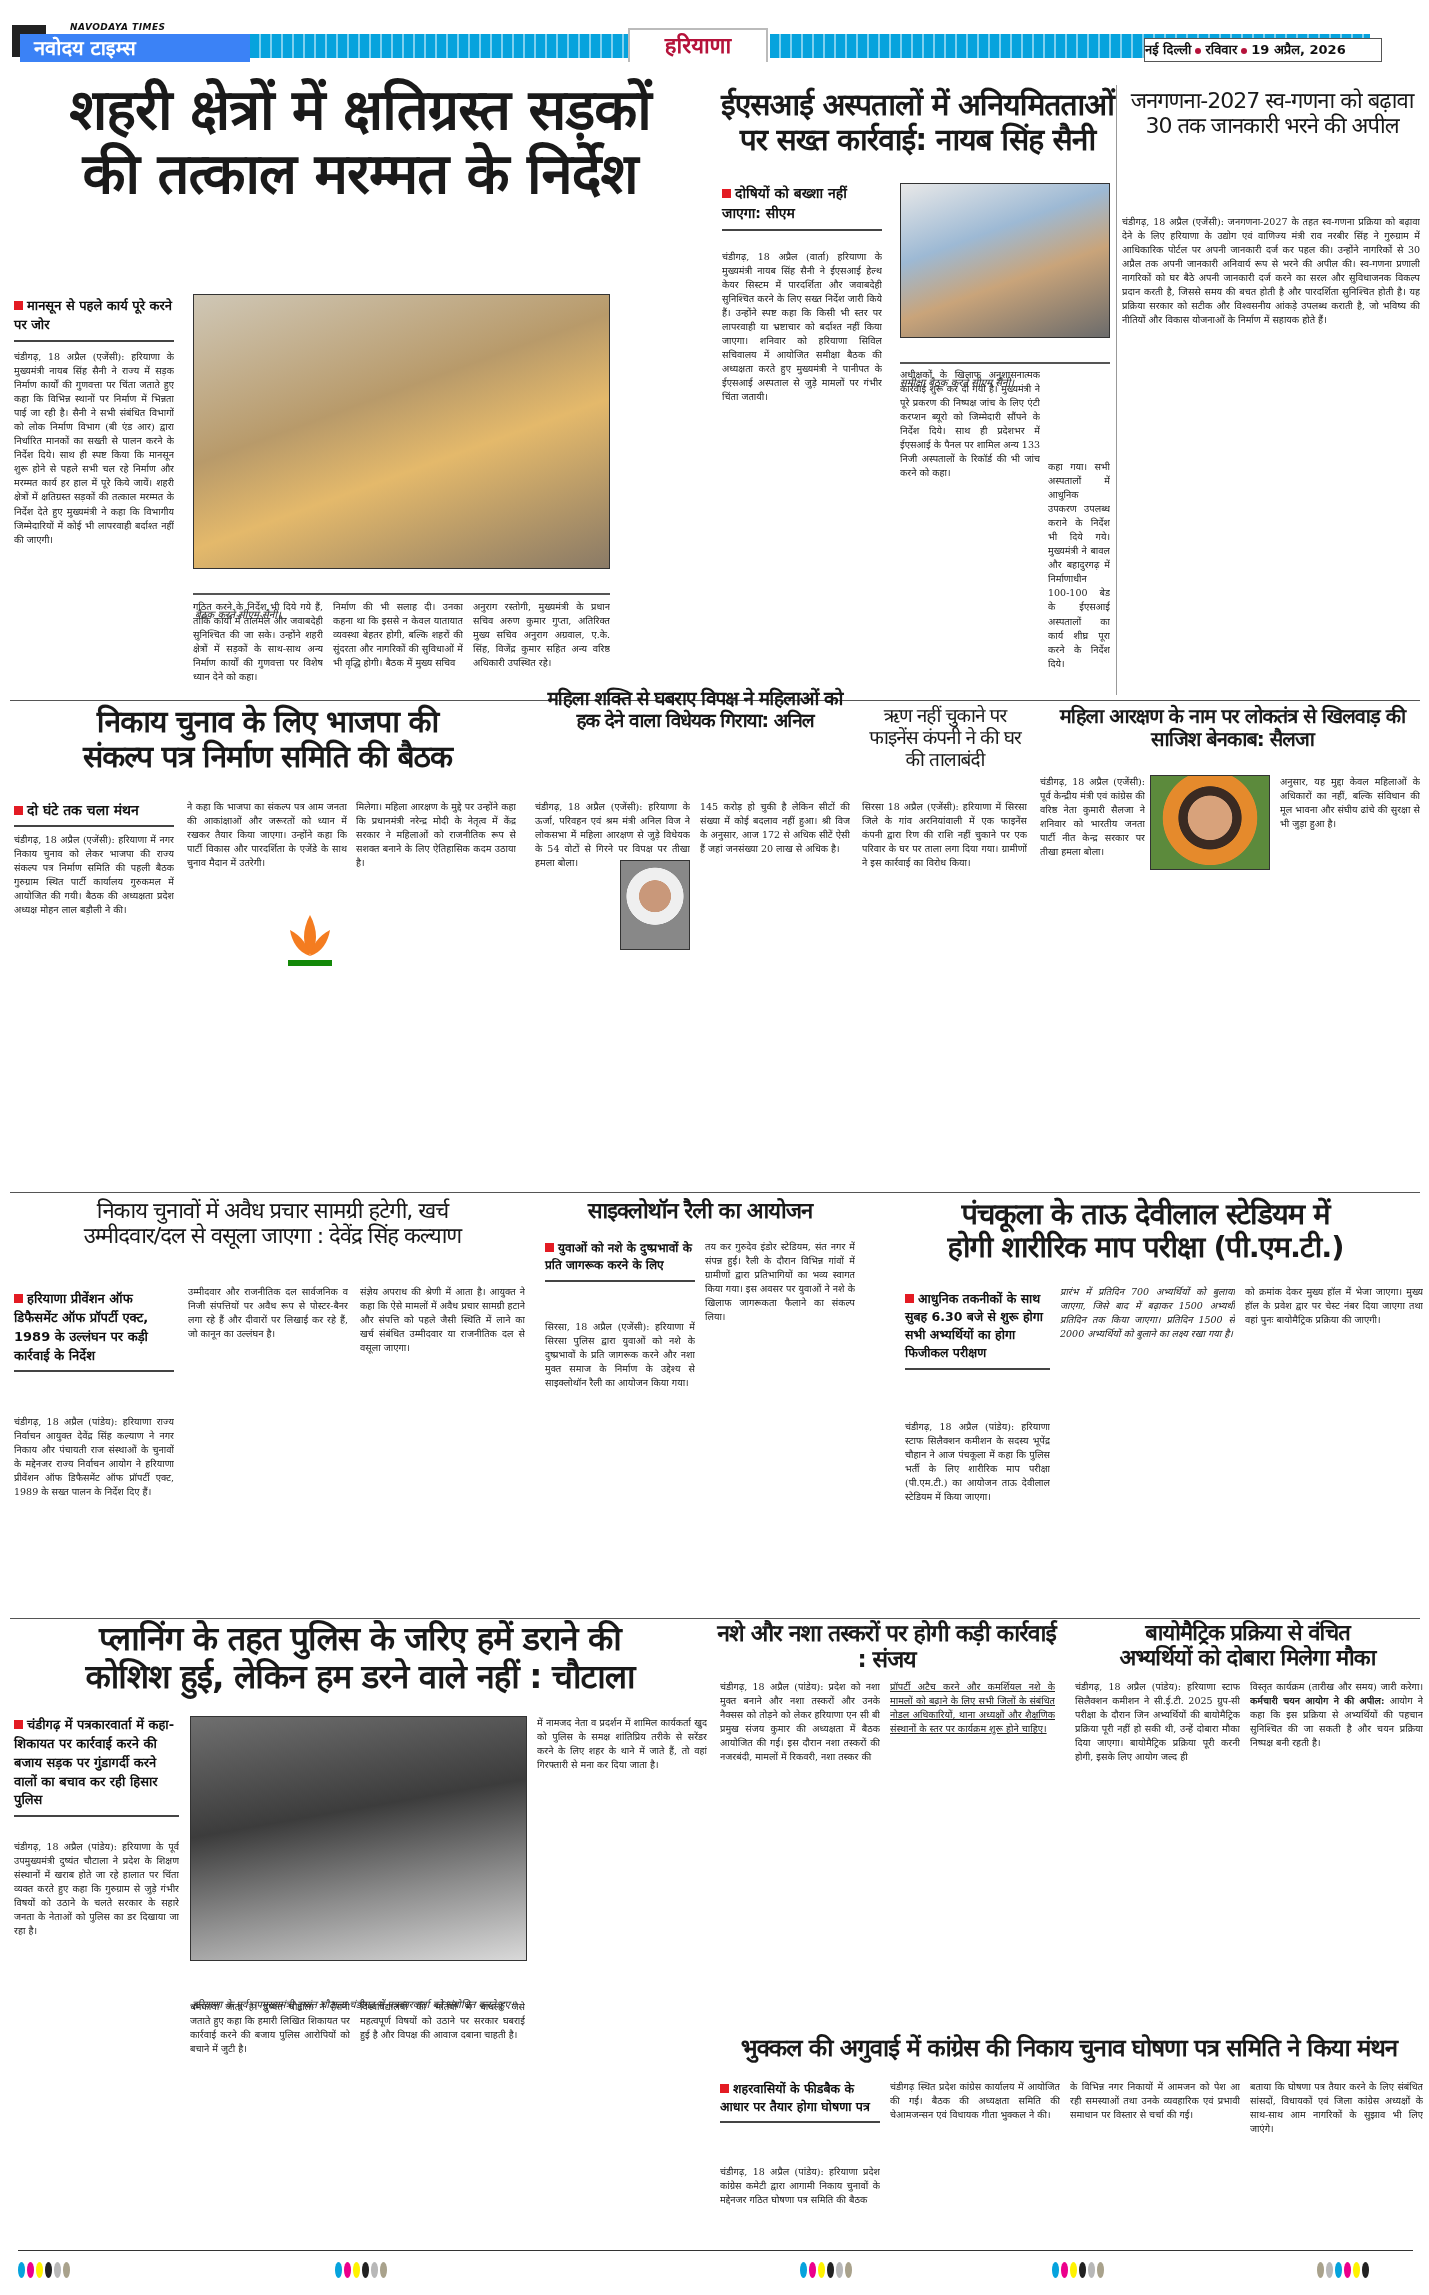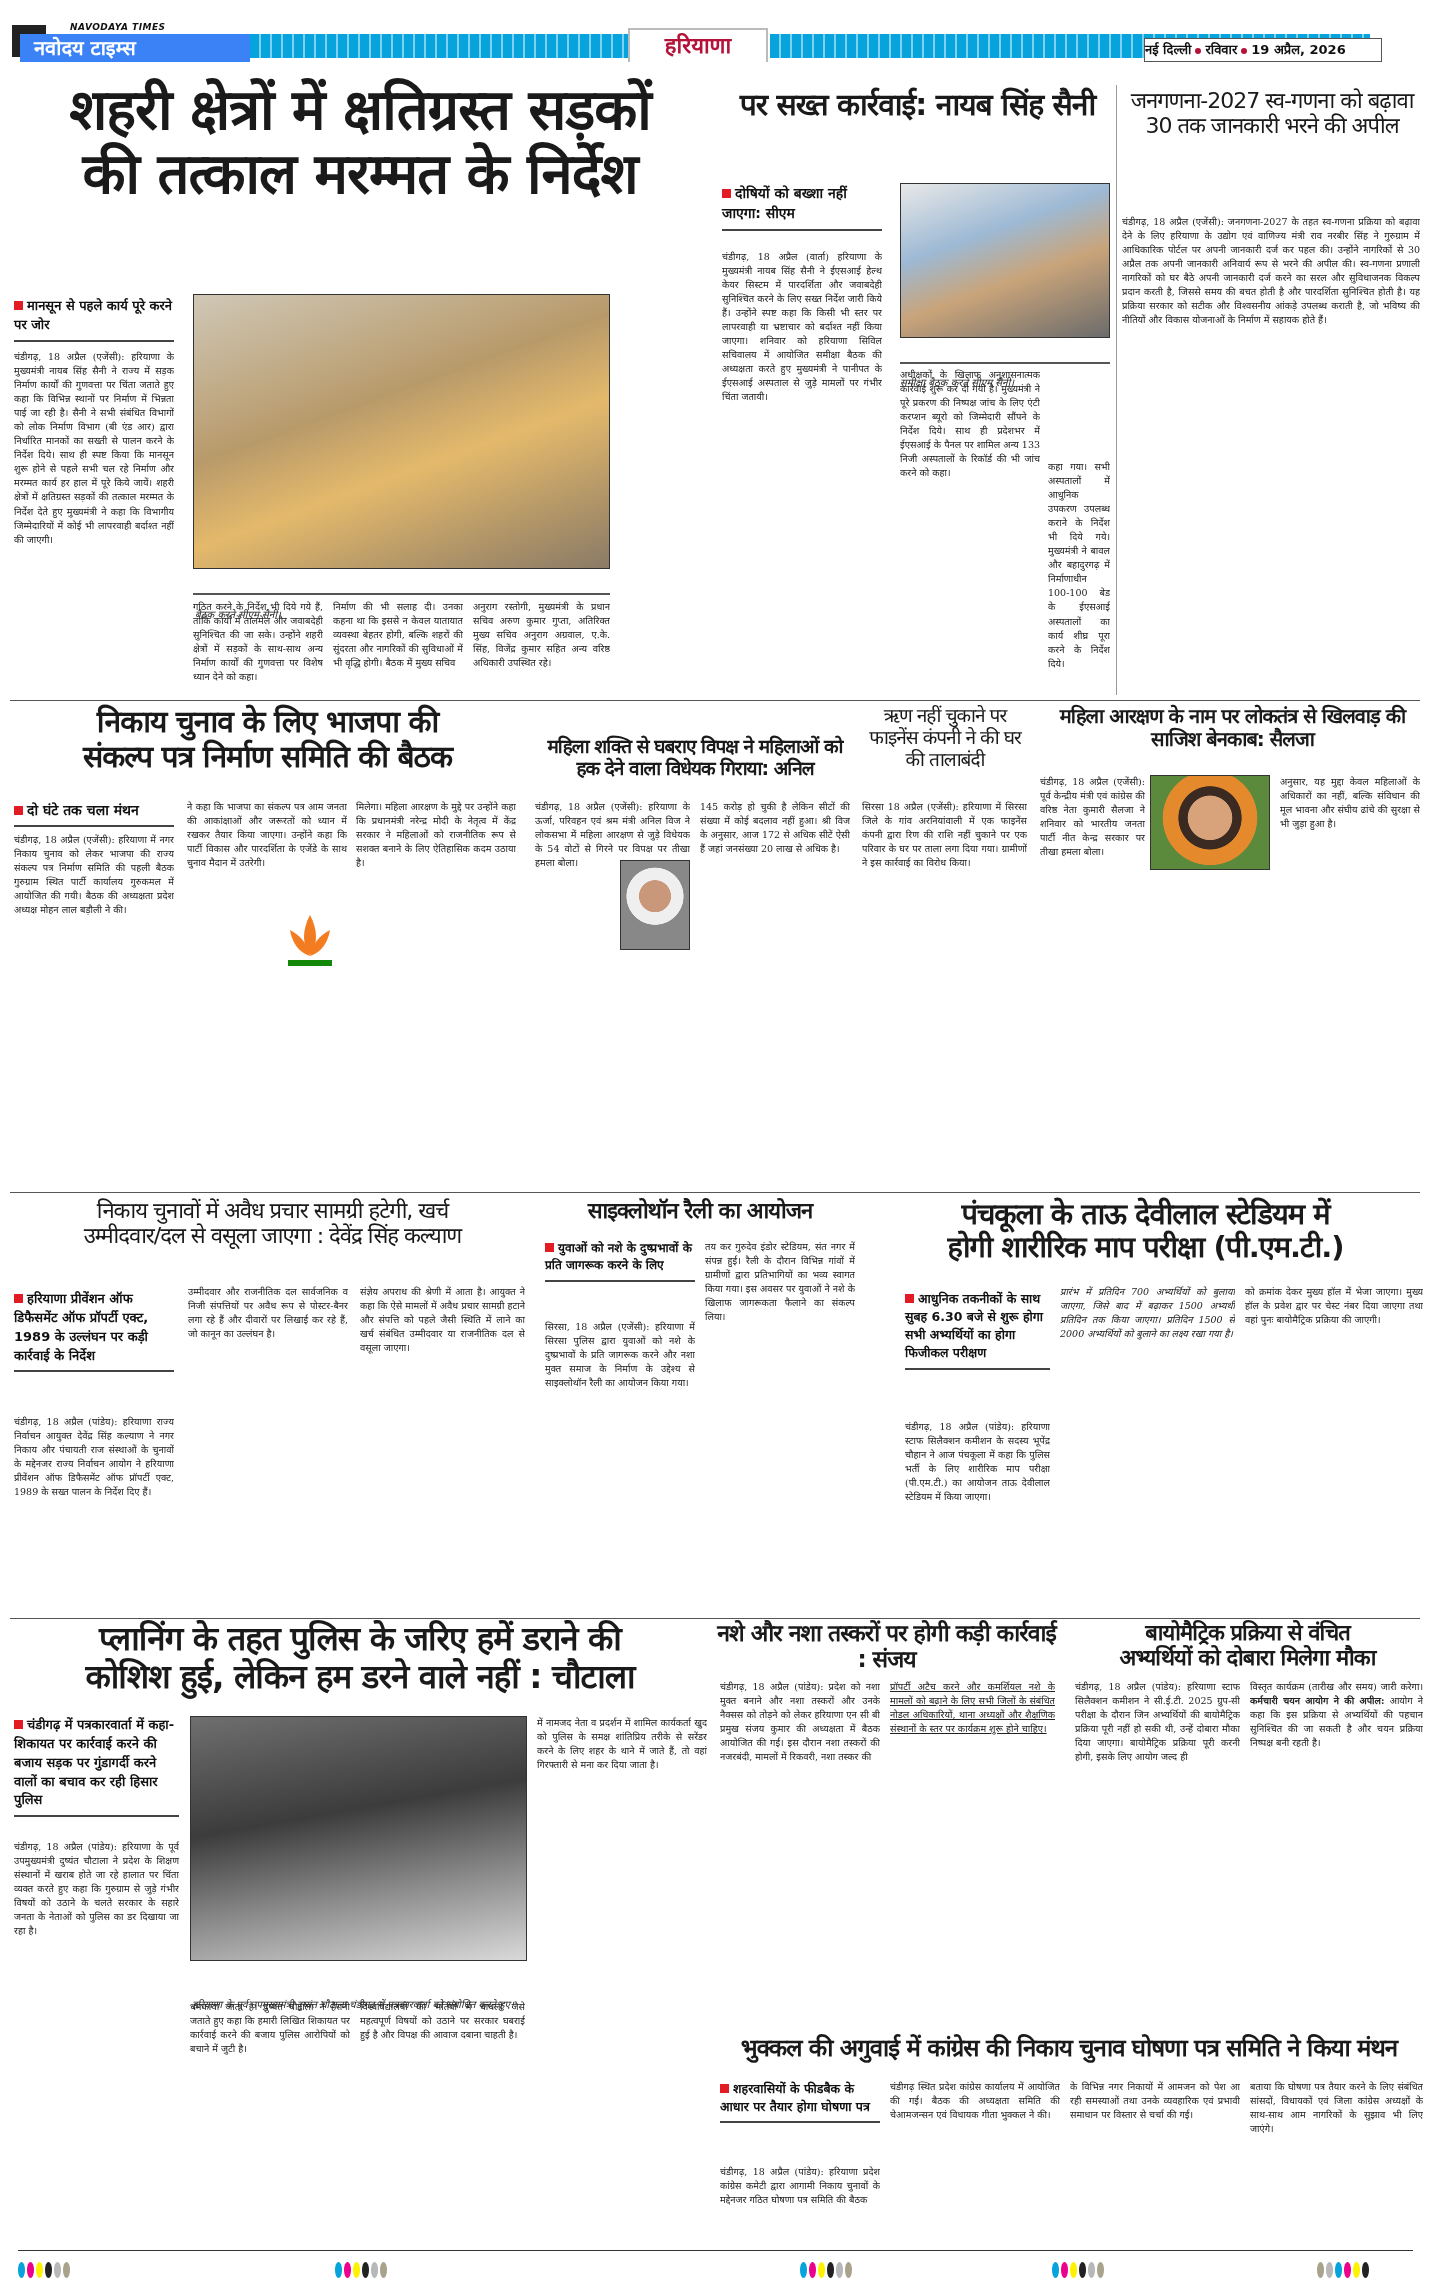--- a/index.html
+++ b/index.html
@@ -50,20 +50,21 @@
 <div class="abs sub" style="left:14px;top:297px;width:160px;"><span class="sq"></span><span>मानसून से पहले कार्य पूरे करने पर जोर</span></div>
 <div class="abs body" style="left:14px;top:350px;width:160px;height:350px;overflow:hidden;">चंडीगढ़, 18 अप्रैल (एजेंसी): हरियाणा के मुख्यमंत्री नायब सिंह सैनी ने राज्य में सड़क निर्माण कार्यों की गुणवत्ता पर चिंता जताते हुए कहा कि विभिन्न स्थानों पर निर्माण में भिन्नता पाई जा रही है। सैनी ने सभी संबंधित विभागों को लोक निर्माण विभाग (बी एंड आर) द्वारा निर्धारित मानकों का सख्ती से पालन करने के निर्देश दिये। साथ ही स्पष्ट किया कि मानसून शुरू होने से पहले सभी चल रहे निर्माण और मरम्मत कार्य हर हाल में पूरे किये जायें। शहरी क्षेत्रों में क्षतिग्रस्त सड़कों की तत्काल मरम्मत के निर्देश देते हुए मुख्यमंत्री ने कहा कि विभागीय जिम्मेदारियों में कोई भी लापरवाही बर्दाश्त नहीं की जाएगी।</div>
 <div class="abs photo" style="left:193px;top:294px;width:417px;height:275px;"></div>
 <div class="abs caption" style="left:195px;top:575px;">बैठक करते सीएम सैनी।</div>
 <div class="abs hr" style="left:193px;top:593px;width:417px;"></div>
 <div class="abs body" style="left:193px;top:600px;width:130px;height:95px;overflow:hidden;">गठित करने के निर्देश भी दिये गये हैं, ताकि कार्यों में तालमेल और जवाबदेही सुनिश्चित की जा सके। उन्होंने शहरी क्षेत्रों में सड़कों के साथ-साथ अन्य निर्माण कार्यों की गुणवत्ता पर विशेष ध्यान देने को कहा।</div>
 <div class="abs body" style="left:333px;top:600px;width:130px;height:95px;overflow:hidden;">निर्माण की भी सलाह दी। उनका कहना था कि इससे न केवल यातायात व्यवस्था बेहतर होगी, बल्कि शहरों की सुंदरता और नागरिकों की सुविधाओं में भी वृद्धि होगी। बैठक में मुख्य सचिव</div>
 <div class="abs body" style="left:473px;top:600px;width:137px;height:95px;overflow:hidden;">अनुराग रस्तोगी, मुख्यमंत्री के प्रधान सचिव अरुण कुमार गुप्ता, अतिरिक्त मुख्य सचिव अनुराग अग्रवाल, ए.के. सिंह, विजेंद्र कुमार सहित अन्य वरिष्ठ अधिकारी उपस्थित रहे।</div>
 
 <div class="abs hl" style="left:720px;top:88px;width:395px;font-size:30px;">
+  <div>ईएसआई अस्पतालों में अनियमितताओं</div>
   <div>पर सख्त कार्रवाई: नायब सिंह सैनी</div>
 </div>
 <div class="abs sub" style="left:722px;top:183px;width:160px;font-size:14px;"><span class="sq"></span><span>दोषियों को बख्शा नहीं जाएगा: सीएम</span></div>
 <div class="abs body" style="left:722px;top:250px;width:160px;height:440px;overflow:hidden;">चंडीगढ़, 18 अप्रैल (वार्ता) हरियाणा के मुख्यमंत्री नायब सिंह सैनी ने ईएसआई हेल्थ केयर सिस्टम में पारदर्शिता और जवाबदेही सुनिश्चित करने के लिए सख्त निर्देश जारी किये हैं। उन्होंने स्पष्ट कहा कि किसी भी स्तर पर लापरवाही या भ्रष्टाचार को बर्दाश्त नहीं किया जाएगा। शनिवार को हरियाणा सिविल सचिवालय में आयोजित समीक्षा बैठक की अध्यक्षता करते हुए मुख्यमंत्री ने पानीपत के ईएसआई अस्पताल से जुड़े मामलों पर गंभीर चिंता जतायी।</div>
 <div class="abs photo blue" style="left:900px;top:183px;width:210px;height:155px;"></div>
 <div class="abs caption" style="left:900px;top:343px;">समीक्षा बैठक करते सीएम सैनी।</div>
 <div class="abs hr" style="left:900px;top:362px;width:210px;"></div>
 <div class="abs body" style="left:900px;top:368px;width:140px;height:322px;overflow:hidden;">अधीक्षकों के खिलाफ अनुशासनात्मक कार्रवाई शुरू कर दी गयी है। मुख्यमंत्री ने पूरे प्रकरण की निष्पक्ष जांच के लिए एंटी करप्शन ब्यूरो को जिम्मेदारी सौंपने के निर्देश दिये। साथ ही प्रदेशभर में ईएसआई के पैनल पर शामिल अन्य 133 निजी अस्पतालों के रिकॉर्ड की भी जांच करने को कहा।</div>
 <div class="abs body" style="left:1048px;top:460px;width:62px;height:230px;overflow:hidden;">कहा गया। सभी अस्पतालों में आधुनिक उपकरण उपलब्ध कराने के निर्देश भी दिये गये। मुख्यमंत्री ने बावल और बहादुरगढ़ में निर्माणाधीन 100-100 बेड के ईएसआई अस्पतालों का कार्य शीघ्र पूरा करने के निर्देश दिये।</div>
 
@@ -84,21 +85,21 @@
   <svg width="80" height="80" viewBox="0 0 80 80">
       <rect width="80" height="80" fill="#fff"></rect>
       <path d="M40 15 C48 30 48 45 40 55 C32 45 32 30 40 15Z" fill="#f47c20"></path>
       <path d="M20 30 C32 36 38 46 40 56 C28 52 22 42 20 30Z" fill="#f47c20"></path>
       <path d="M60 30 C48 36 42 46 40 56 C52 52 58 42 60 30Z" fill="#f47c20"></path>
       <rect x="18" y="60" width="44" height="6" fill="#138808"></rect>
     </svg>
 </div>
 <div class="abs body" style="left:356px;top:800px;width:160px;height:388px;overflow:hidden;">मिलेगा। महिला आरक्षण के मुद्दे पर उन्होंने कहा कि प्रधानमंत्री नरेन्द्र मोदी के नेतृत्व में केंद्र सरकार ने महिलाओं को राजनीतिक रूप से सशक्त बनाने के लिए ऐतिहासिक कदम उठाया है।</div>
 
-<div class="abs hl" style="left:535px;top:736px;width:320px;font-size:19px;">महिला शक्ति से घबराए विपक्ष ने महिलाओं को हक देने वाला विधेयक गिराया: अनिल</div>
+<div class="abs hl" style="left:535px;top:688px;width:320px;font-size:19px;">महिला शक्ति से घबराए विपक्ष ने महिलाओं को हक देने वाला विधेयक गिराया: अनिल</div>
 <div class="abs body" style="left:535px;top:800px;width:155px;height:388px;overflow:hidden;">चंडीगढ़, 18 अप्रैल (एजेंसी): हरियाणा के ऊर्जा, परिवहन एवं श्रम मंत्री अनिल विज ने लोकसभा में महिला आरक्षण से जुड़े विधेयक के 54 वोटों से गिरने पर विपक्ष पर तीखा हमला बोला।</div>
 <div class="abs photo face2" style="left:620px;top:860px;width:70px;height:90px;"></div>
 <div class="abs body" style="left:700px;top:800px;width:150px;height:388px;overflow:hidden;">145 करोड़ हो चुकी है लेकिन सीटों की संख्या में कोई बदलाव नहीं हुआ। श्री विज के अनुसार, आज 172 से अधिक सीटें ऐसी हैं जहां जनसंख्या 20 लाख से अधिक है।</div>
 
 <div class="abs hl" style="left:860px;top:705px;width:170px;font-size:19px;font-weight:normal;">ऋण नहीं चुकाने पर फाइनेंस कंपनी ने की घर की तालाबंदी</div>
 <div class="abs body" style="left:862px;top:800px;width:165px;height:388px;overflow:hidden;">सिरसा 18 अप्रैल (एजेंसी): हरियाणा में सिरसा जिले के गांव अरनियांवाली में एक फाइनेंस कंपनी द्वारा रिण की राशि नहीं चुकाने पर एक परिवार के घर पर ताला लगा दिया गया। ग्रामीणों ने इस कार्रवाई का विरोध किया।</div>
 
 <div class="abs hl" style="left:1040px;top:705px;width:385px;font-size:20px;">महिला आरक्षण के नाम पर लोकतंत्र से खिलवाड़ की साजिश बेनकाब: सैलजा</div>
 <div class="abs body" style="left:1040px;top:775px;width:105px;height:413px;overflow:hidden;">चंडीगढ़, 18 अप्रैल (एजेंसी): पूर्व केन्द्रीय मंत्री एवं कांग्रेस की वरिष्ठ नेता कुमारी सैलजा ने शनिवार को भारतीय जनता पार्टी नीत केन्द्र सरकार पर तीखा हमला बोला।</div>
 <div class="abs photo face" style="left:1150px;top:775px;width:120px;height:95px;"></div>

